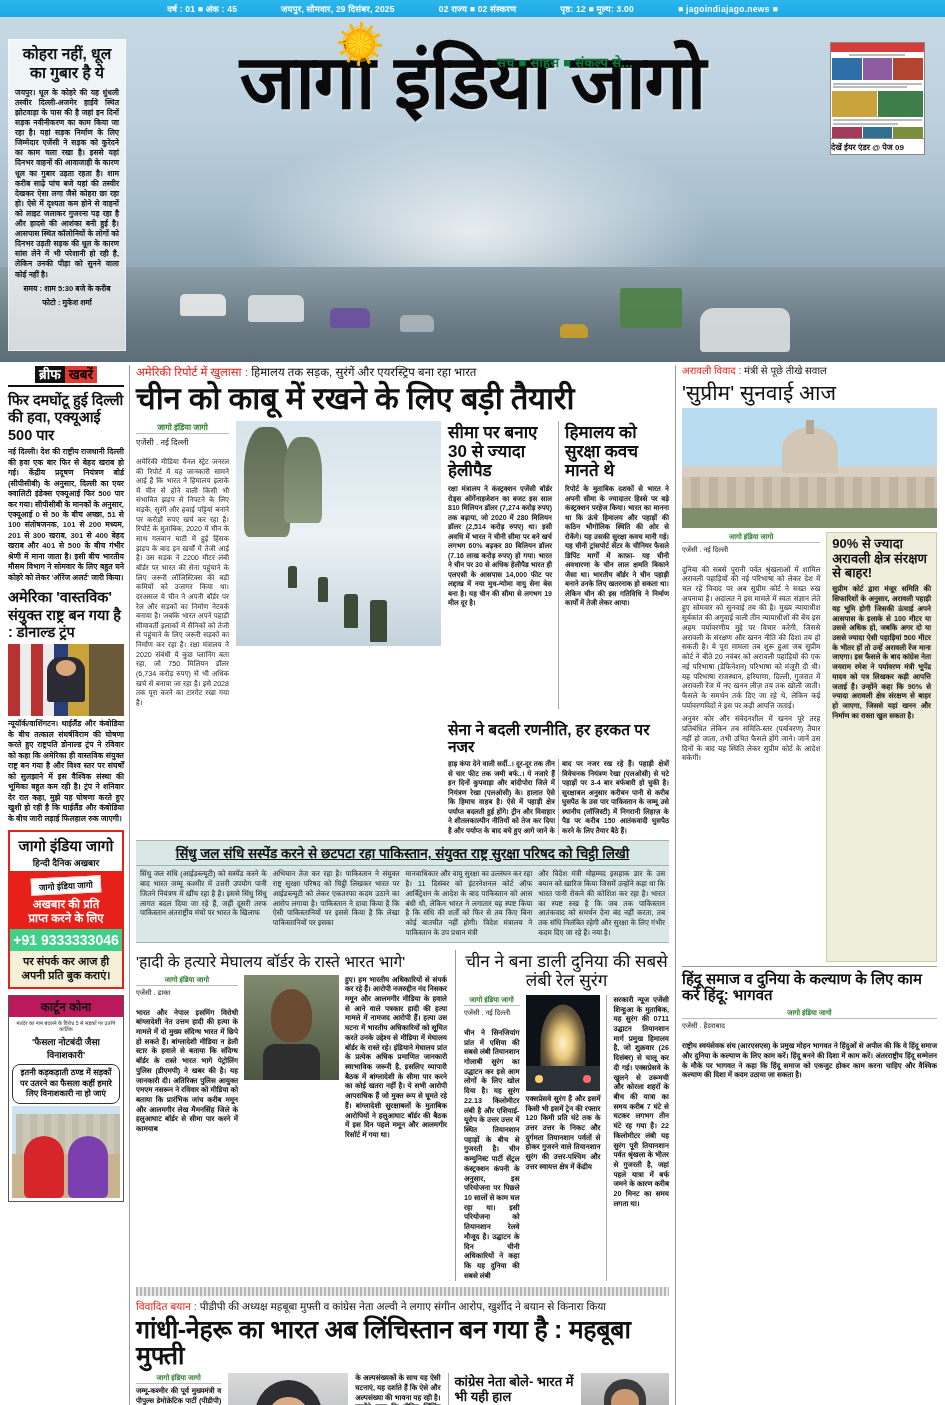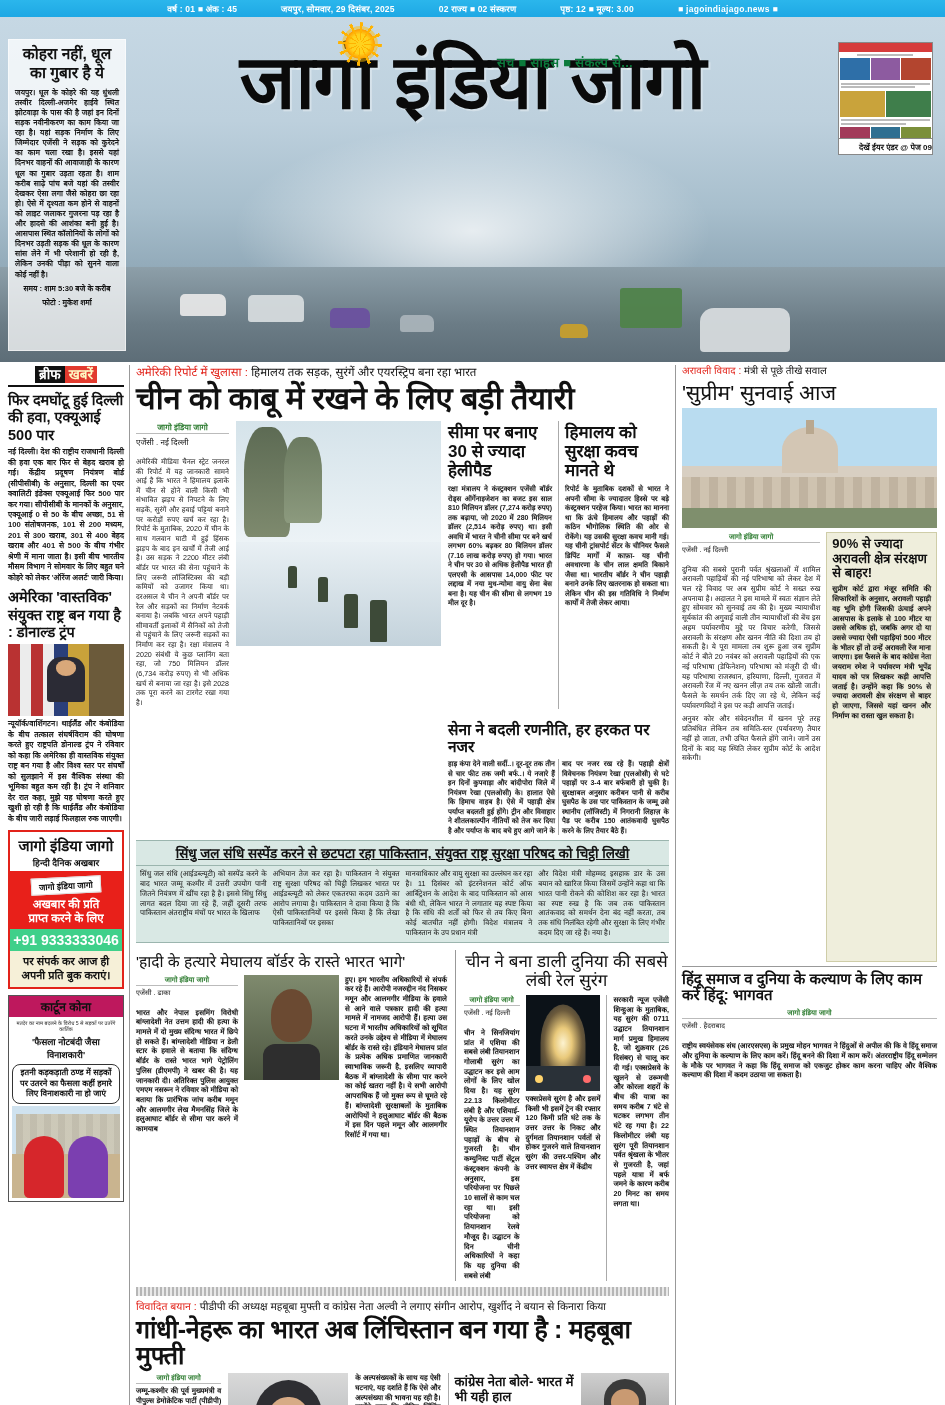--- a/index.html
+++ b/index.html
@@ -61,42 +61,42 @@
   }
   .sun::before{
     content:""; position:absolute; inset:-7px; border-radius:50%;
     background: conic-gradient(#ffb300 0 8deg, transparent 8deg 30deg, #ffb300 30deg 38deg, transparent 38deg 60deg,#ffb300 60deg 68deg,transparent 68deg 90deg,#ffb300 90deg 98deg,transparent 98deg 120deg,#ffb300 120deg 128deg,transparent 128deg 150deg,#ffb300 150deg 158deg,transparent 158deg 180deg,#ffb300 180deg 188deg,transparent 188deg 210deg,#ffb300 210deg 218deg,transparent 218deg 240deg,#ffb300 240deg 248deg,transparent 248deg 270deg,#ffb300 270deg 278deg,transparent 278deg 300deg,#ffb300 300deg 308deg,transparent 308deg 330deg,#ffb300 330deg 338deg,transparent 338deg 360deg);
   }
   .tagline {
     position:absolute; left:497px; top:36px; z-index:6;
     font-size:13px; font-weight:bold; color:#0b7a3b; letter-spacing:.3px;
   }
   .mh-thumb {
-    position:absolute; right:12px; top:25px; width:95px; z-index:6; text-align:right;
+    position:absolute; right:20px; top:25px; width:95px; z-index:6; text-align:left;
   }
   .mh-thumb .pg {
     width:95px; height:97px; border:1px solid #888; background:#fff; overflow:hidden; position:relative;
   }
   .mh-thumb .pg .hdr { height:9px; background:#d63c3c; }
   .mh-thumb .pg .rowimg { display:flex; gap:1px; padding:1px; }
   .mh-thumb .pg .rowimg i { display:block; height:22px; flex:1; }
   .mh-thumb .pg .tx { height:2px; background:#bbb; margin:1.5px 2px; }
   .mh-thumb .cap {
     background:#fff; border:1px solid #888; border-top:none; font-size:8px; font-weight:bold;
     padding:2px 0; color:#111;
   }
 
   
   .cols { display:flex; gap:0; margin-top:3px; }
   .col-left { width:122px; flex:0 0 122px; padding-right:5px; border-right:1px solid #999; }
   .col-mid { flex:1; padding:0 6px; }
   .col-right { width:262px; flex:0 0 262px; padding-left:6px; border-left:1px solid #999; }
   .brief-head { text-align:center; border-bottom:2px solid #111; padding-bottom:2px; margin-bottom:5px; }
   .brief-head .b1 { background:#111; color:#fff; padding:1px 4px; font-size:13.5px; font-weight:bold; }
-  .brief-head .b2 { background:#e23a2e; color:#fef9c3; padding:1px 4px; font-size:13.5px; font-weight:bold; }
+  .brief-head .b2 { background:#e23a2e; color:#000000; padding:1px 4px; font-size:13.5px; font-weight:bold; }
 
   h3.brief-title { font-size:14.5px; line-height:1.2; font-weight:bold; margin:3px 0 3px; }
   p.body { font-size:7.7px; line-height:1.36; text-align:justify; font-weight:bold; color:#1a1a1a; }
   p.body.reg { font-weight:normal; }
 
   .kicker { font-size:11.5px; font-weight:normal; line-height:1.25; }
   .kicker .red { color:#e2231a; }
   h1.mainhead {
     font-size:31px; font-weight:bold; line-height:1.05; letter-spacing:-.3px; margin:4px 0 5px;
   }

